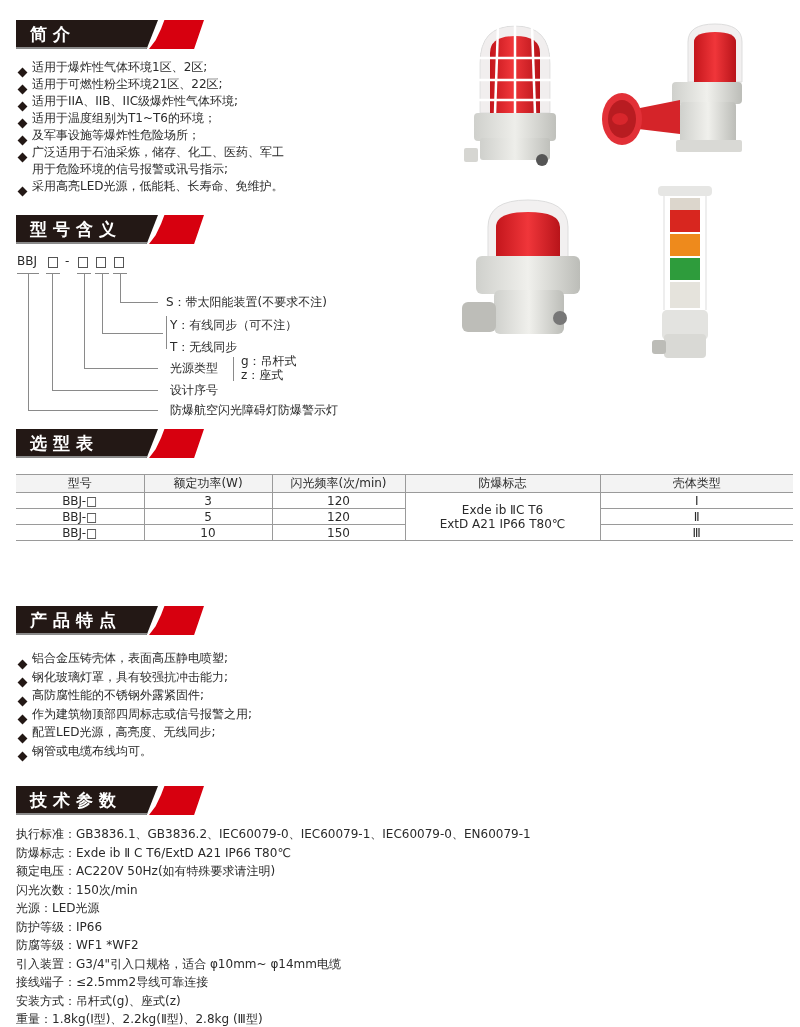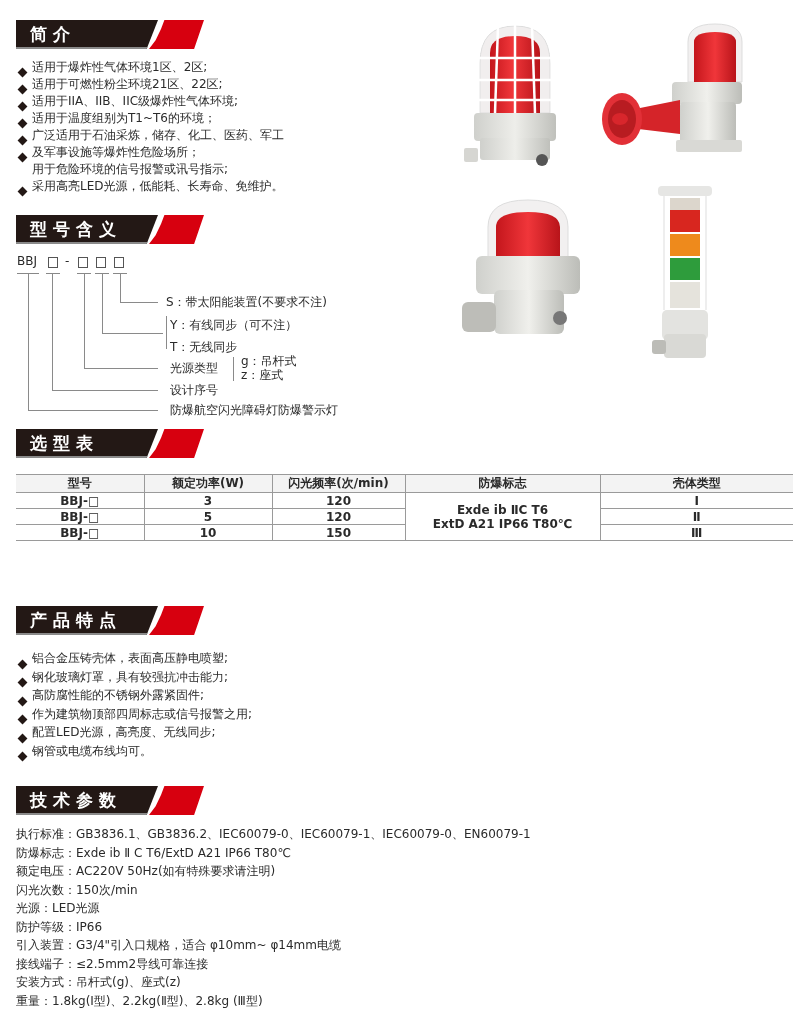--- a/index.html
+++ b/index.html
@@ -33,21 +33,21 @@
   .diagram .code { position: absolute; top: 4px; font-size: 12px; color: #2a2a2a; }
   .diagram .box { position: absolute; top: 7px; width: 10px; height: 11px; border: 1px solid #555; }
   .diagram .ul { position: absolute; top: 23px; height: 1px; background: #888; width: 14px; }
   .diagram .vl { position: absolute; width: 1px; background: #8a8a8a; }
   .diagram .hl { position: absolute; height: 1px; background: #8a8a8a; }
   .diagram .lbl { position: absolute; font-size: 12px; white-space: nowrap; color: #2a2a2a; }
   .diagram .bracket { position: absolute; width: 1px; background: #8a8a8a; }
 
   
   table.sel { position: absolute; left: 16px; top: 474px; width: 777px; border-collapse: collapse; font-size: 12px; color: #2a2a2a; }
-  table.sel th, table.sel td { border-top: 1px solid #9a9a9a; border-bottom: 1px solid #9a9a9a; text-align: center; height: 16px; font-weight: bold; }
+  table.sel th, table.sel td { border-top: 1px solid #9a9a9a; border-bottom: 1px solid #9a9a9a; text-align: center; height: 16px; font-weight: normal; }
   table.sel th { background: #f3f3f3; }
   table.sel th + th, table.sel td + td, table.sel td.after-span { border-left: 1px solid #9a9a9a; }
   table.sel td.mark { line-height: 14px; }
 
   .params { position: absolute; left: 16px; top: 825px; font-size: 12px; line-height: 18.5px; color: #2a2a2a; }
   .params .row { white-space: nowrap; }
 
   
   .prod { position: absolute; }
 </style>
@@ -72,25 +72,25 @@
   <div class="li">
       <span class="dia"></span>
       <span>适用于IIA、IIB、IIC级爆炸性气体环境;</span>
     </div>
   <div class="li">
       <span class="dia"></span>
       <span>适用于温度组别为T1~T6的环境；</span>
     </div>
   <div class="li">
       <span class="dia"></span>
+      <span>及军事设施等爆炸性危险场所；</span>
+    </div>
+  <div class="li">
+      <span class="dia"></span>
       <span>广泛适用于石油采炼，储存、化工、医药、军工</span>
-    </div>
-  <div class="li">
-      <span class="dia"></span>
-      <span>及军事设施等爆炸性危险场所；</span>
     </div>
   <div class="li indent">
       <span>用于危险环境的信号报警或讯号指示;</span>
     </div>
   <div class="li">
       <span class="dia"></span>
       <span>采用高亮LED光源，低能耗、长寿命、免维护。</span>
     </div>
 </div>
 
@@ -228,20 +228,21 @@
   <div class="title">技术参数</div>
 </div>
 
 <div class="params">
   <div class="row">执行标准：GB3836.1、GB3836.2、IEC60079-0、IEC60079-1、IEC60079-0、EN60079-1</div>
   <div class="row">防爆标志：Exde ib Ⅱ C T6/ExtD A21 IP66 T80℃</div>
   <div class="row">额定电压：AC220V 50Hz(如有特殊要求请注明)</div>
   <div class="row">闪光次数：150次/min</div>
   <div class="row">光源：LED光源</div>
   <div class="row">防护等级：IP66</div>
+  <div class="row">防腐等级：WF1 *WF2</div>
   <div class="row">引入装置：G3/4"引入口规格，适合 φ10mm~ φ14mm电缆</div>
   <div class="row">接线端子：≤2.5mm2导线可靠连接</div>
   <div class="row">安装方式：吊杆式(g)、座式(z)</div>
   <div class="row">重量：1.8kg(Ⅰ型)、2.2kg(Ⅱ型)、2.8kg (Ⅲ型)</div>
 </div>
 
 <svg class="prod" style="left:460px;top:18px;" width="110" height="150" viewBox="0 0 110 150">
   <defs>
     <linearGradient id="gr1" x1="0" x2="1">
         <stop offset="0" stop-color="#c4161c"></stop>

